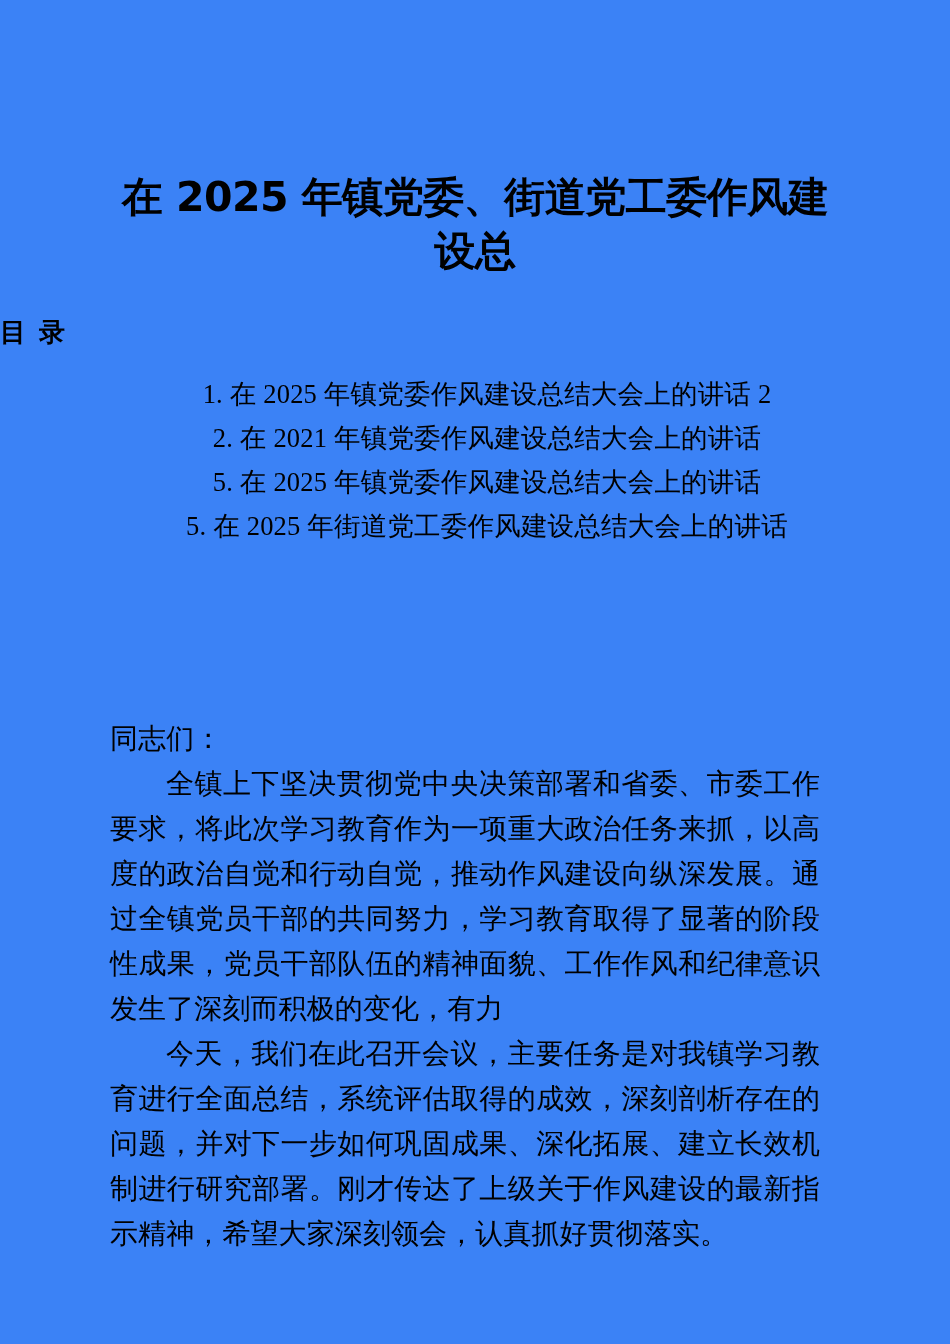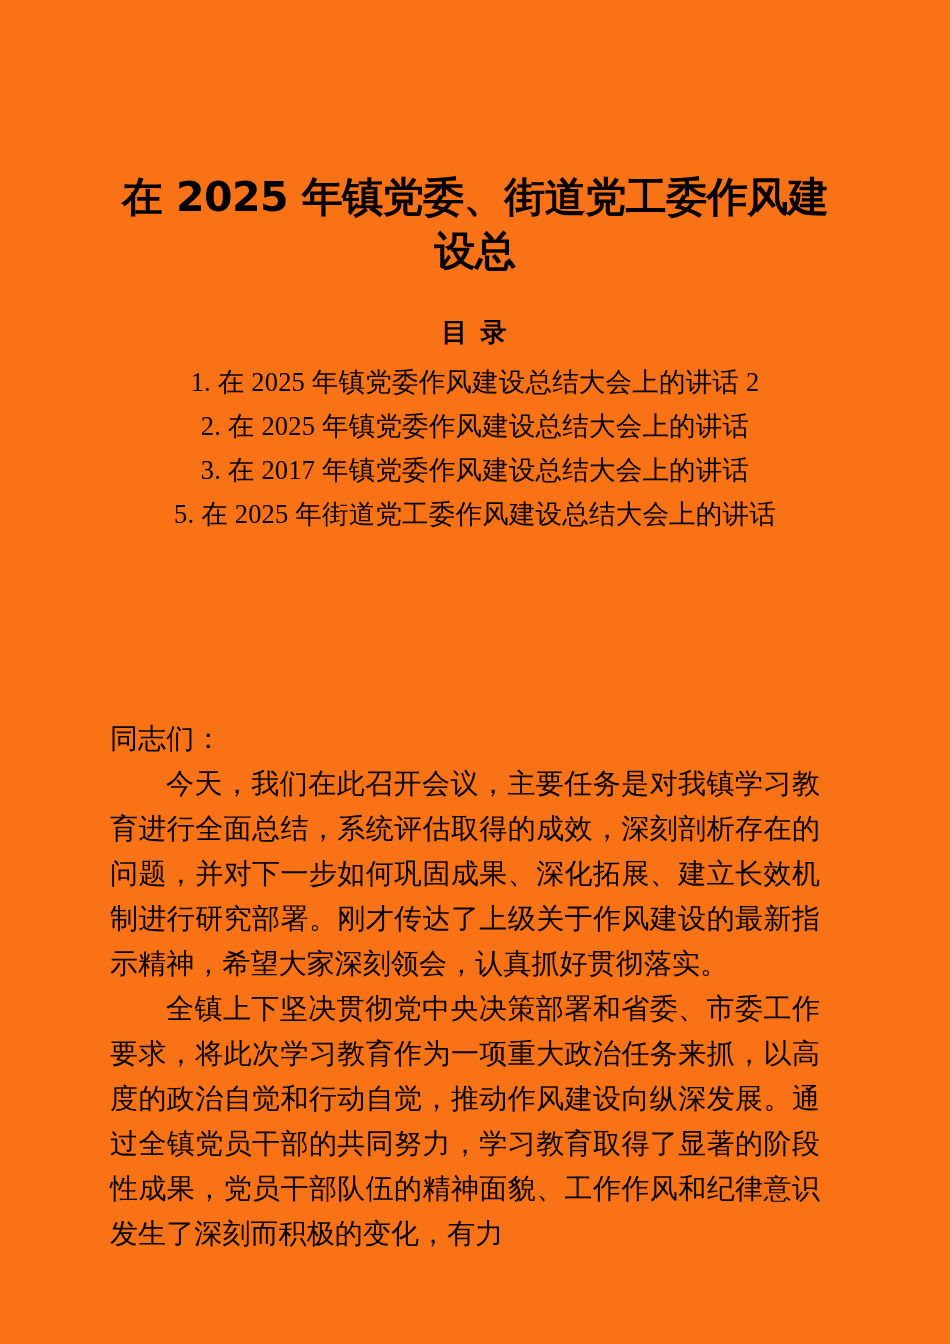--- a/index.html
+++ b/index.html
@@ -16,21 +16,21 @@
     color: #000000;
     -webkit-font-smoothing: antialiased;
   }
 
   .page {
     position: absolute;
     left: 0;
     top: 0;
     width: 950px;
     height: 1344px;
-    background: #f97316;
+    background: #3b82f6;
   }
 
   
   .doc-title {
     position: absolute;
     left: 110px;
     top: 170px;
     width: 730px;
     text-align: center;
     font-family: "DejaVu Sans", "Liberation Sans", sans-serif;
@@ -40,34 +40,34 @@
     letter-spacing: -0.5px;
     color: #000;
   }
 
   
   .toc-heading {
     position: absolute;
     left: 0;
     top: 314px;
     width: 950px;
-    text-align: center;
+    text-align: left;
     font-family: "DejaVu Sans", "Liberation Sans", sans-serif;
     font-weight: 700;
     font-size: 26px;
     line-height: 36px;
     letter-spacing: 2px;
   }
 
   .toc-list {
     position: absolute;
     left: 110px;
     top: 360px;
     width: 730px;
-    margin: 0;
+    margin: 12px;
     padding: 0;
     list-style: none;
   }
   .toc-item {
     text-align: center;
     font-size: 26.5px;
     line-height: 44px;
     letter-spacing: 0.2px;
     white-space: nowrap;
   }
@@ -114,25 +114,25 @@
 <div class="page">
 
   <div class="doc-title">
     <div>在 2025 年镇党委、街道党工委作风建设总</div>
   </div>
 
   <div class="toc-heading">目 录</div>
 
   <ul class="toc-list">
     <li class="toc-item">1. 在 2025 年镇党委作风建设总结大会上的讲话 2</li>
-    <li class="toc-item">2. 在 2025 年镇党委作风建设总结大会上的讲话</li>
-    <li class="toc-item">3. 在 2017 年镇党委作风建设总结大会上的讲话</li>
+    <li class="toc-item">2. 在 2021 年镇党委作风建设总结大会上的讲话</li>
+    <li class="toc-item">5. 在 2025 年镇党委作风建设总结大会上的讲话</li>
     <li class="toc-item">5. 在 2025 年街道党工委作风建设总结大会上的讲话</li>
   </ul>
 
 
   <div class="body-block">
     <p class="body-p salutation">同志们：</p>
+    <p class="body-p indent">全镇上下坚决贯彻党中央决策部署和省委、市委工作要求，将此次学习教育作为一项重大政治任务来抓，以高度的政治自觉和行动自觉，推动作风建设向纵深发展。通过全镇党员干部的共同努力，学习教育取得了显著的阶段性成果，党员干部队伍的精神面貌、工作作风和纪律意识发生了深刻而积极的变化，有力</p>
     <p class="body-p indent">今天，我们在此召开会议，主要任务是对我镇学习教育进行全面总结，系统评估取得的成效，深刻剖析存在的问题，并对下一步如何巩固成果、深化拓展、建立长效机制进行研究部署。刚才传达了上级关于作风建设的最新指示精神，希望大家深刻领会，认真抓好贯彻落实。</p>
-    <p class="body-p indent">全镇上下坚决贯彻党中央决策部署和省委、市委工作要求，将此次学习教育作为一项重大政治任务来抓，以高度的政治自觉和行动自觉，推动作风建设向纵深发展。通过全镇党员干部的共同努力，学习教育取得了显著的阶段性成果，党员干部队伍的精神面貌、工作作风和纪律意识发生了深刻而积极的变化，有力</p>
   </div>
 
 </div>
 
 </body></html>

